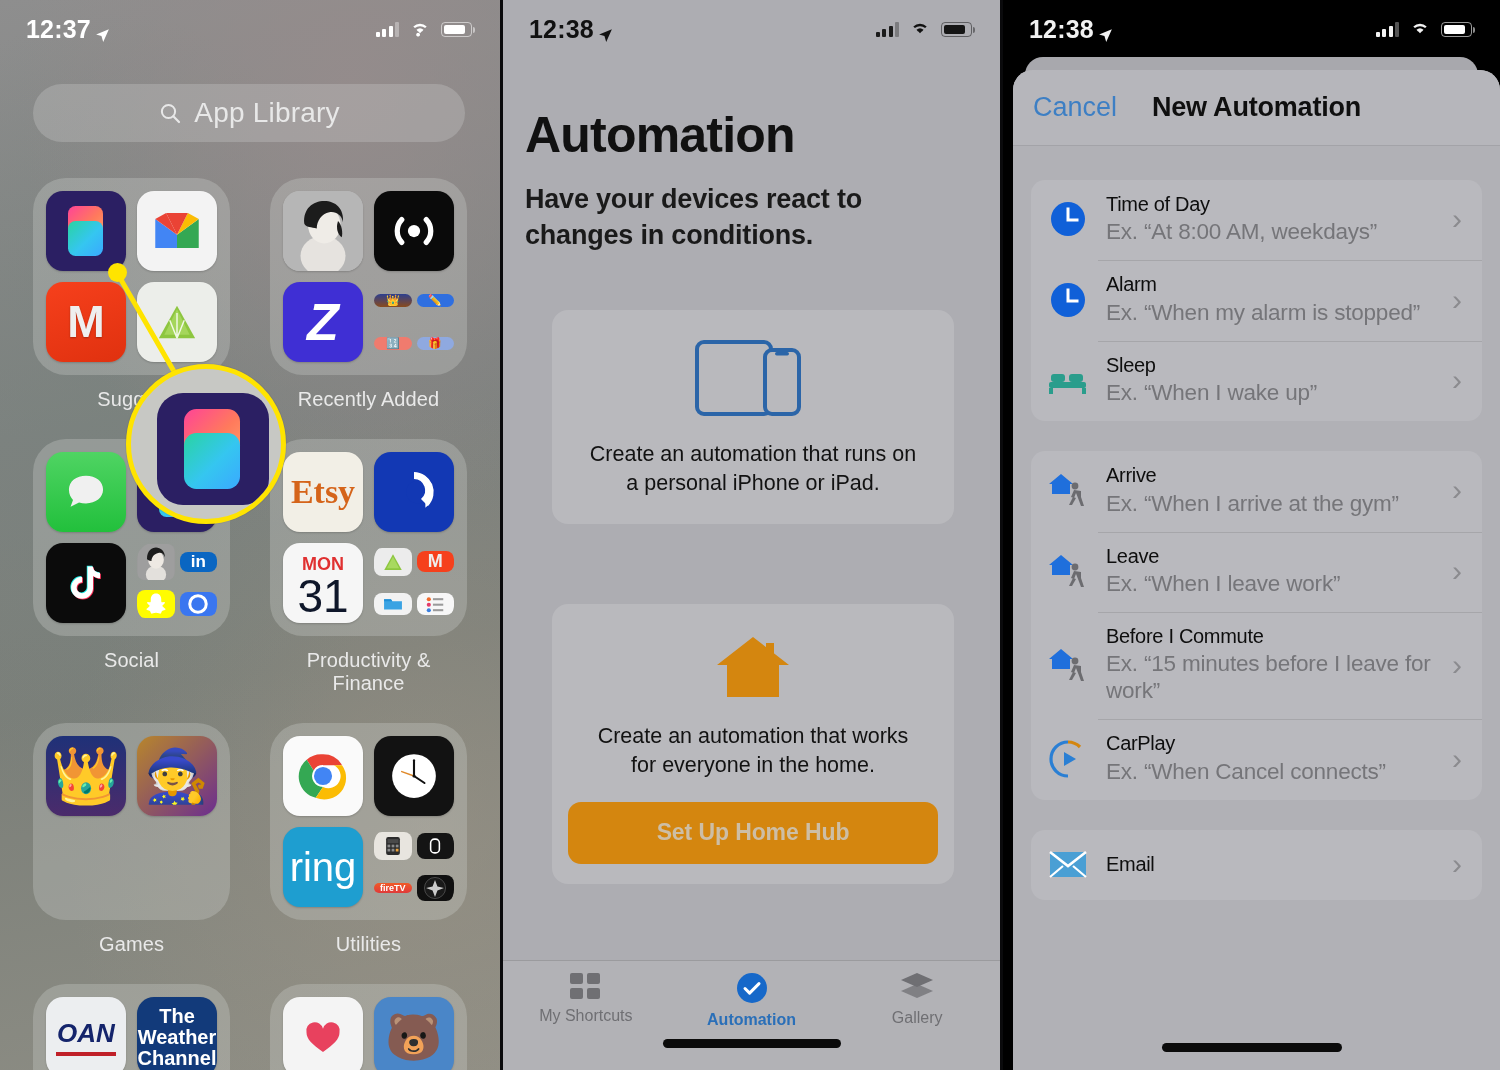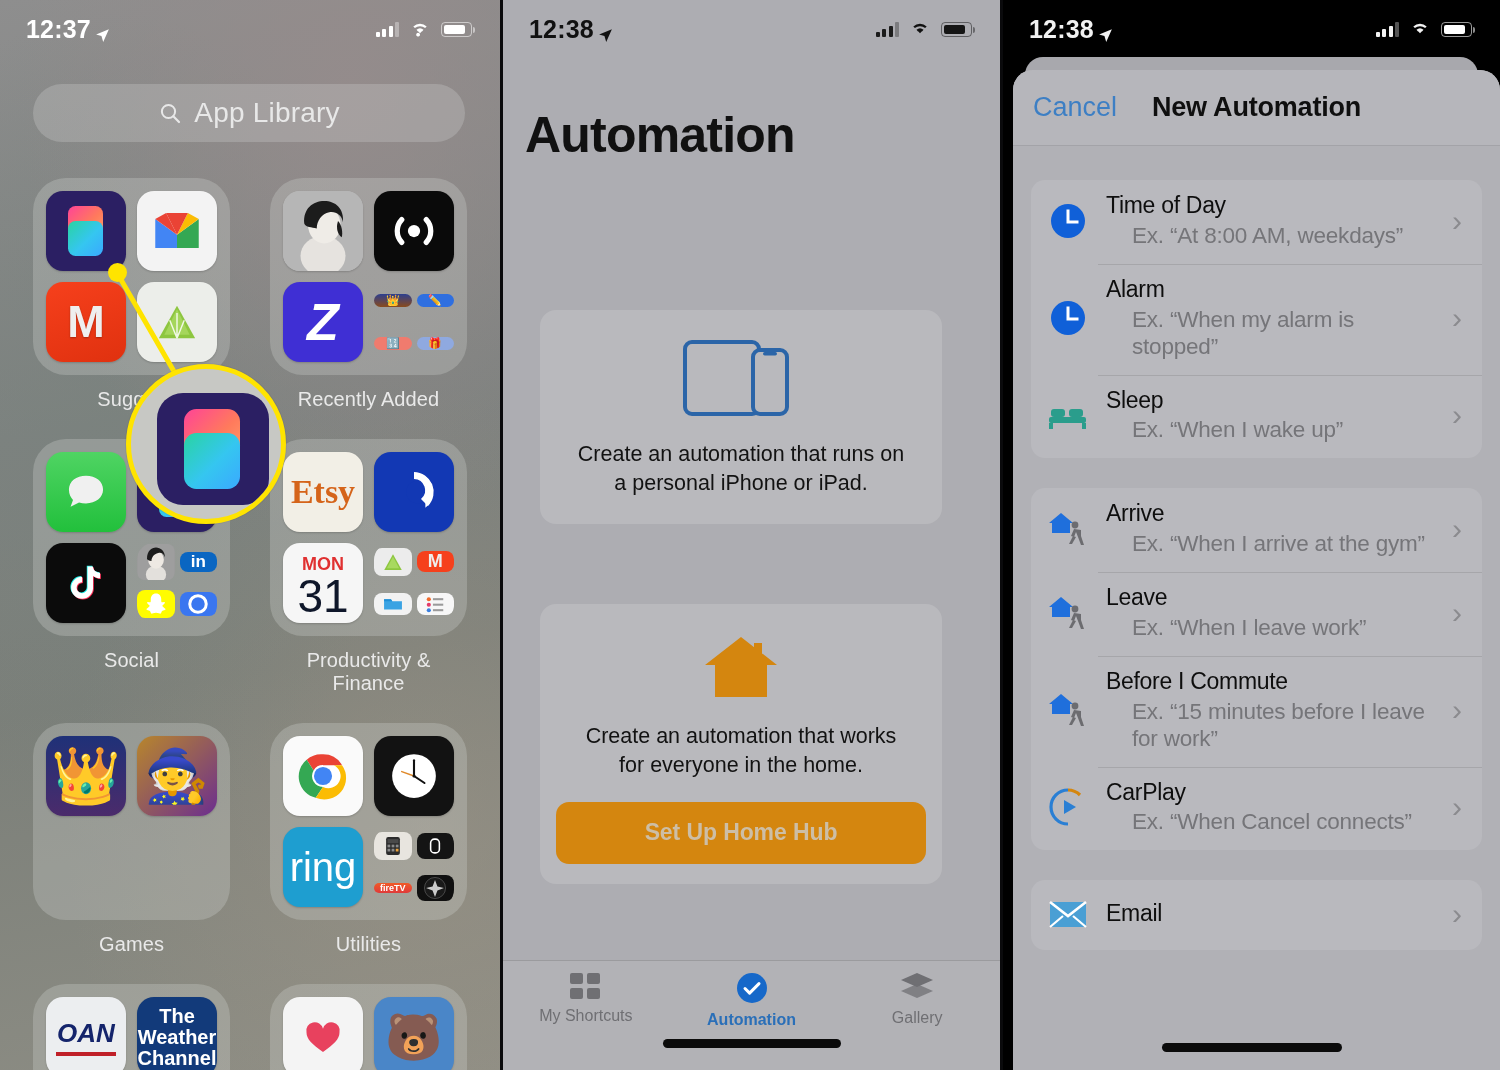--- a/index.html
+++ b/index.html
@@ -65,21 +65,21 @@
         display:flex; align-items:center; justify-content:center;
         font-weight:700; color:#fff; box-shadow:0 1px 2px rgba(0,0,0,.18); }
   .mini { display:grid; grid-template-columns:1fr 1fr; grid-template-rows:1fr 1fr; gap:5px; background:none; box-shadow:none;}
   .mini > div { border-radius:8px; overflow:hidden; display:flex; align-items:center; justify-content:center; font-size:11px; position:relative;}
 
   
   #p2 { background:#adadb2; }
   .p2-h1 { position:absolute; top:106px; left:22px; font-size:50px; font-weight:700; color:#111; letter-spacing:-.8px;}
   .p2-sub { position:absolute; top:182px; left:22px; width:390px; font-size:27px; font-weight:700;
       color:#1a1a1a; line-height:1.32; letter-spacing:-.2px;}
-  .card { position:absolute; left:37px; width:402px; background:#b9b9bd; border-radius:16px; }
+  .card { position:absolute; left:49px; width:402px; background:#b9b9bd; border-radius:16px; }
   .card-txt { text-align:center; font-size:21.5px; color:#121212; line-height:1.34; padding:0 18px; }
   .cta { display:block; width:calc(100% - 0px); height:62px; border:0; border-radius:13px;
       font-size:23px; font-weight:700; letter-spacing:-.1px; cursor:pointer; }
 
   .tabbar { position:absolute; left:0; right:0; bottom:0; height:110px; background:#b2b2b6;
       border-top:1px solid rgba(0,0,0,.13); }
   .tabs { display:flex; height:72px; }
   .tab { flex:1; display:flex; flex-direction:column; align-items:center; justify-content:flex-start;
       padding-top:10px; gap:6px; cursor:pointer; }
   .tab-lbl { font-size:16px; color:#6f6f73; }
@@ -96,22 +96,22 @@
   .navbar { height:76px; background:#b6b6bb; position:relative;
       display:flex; align-items:center; border-bottom:1px solid rgba(0,0,0,.10);}
   .nav-cancel { position:absolute; left:20px; font-size:27px; color:#3d7fc4; cursor:pointer;}
   .nav-title { width:100%; text-align:center; font-size:27px; font-weight:700; color:#0f0f0f;
       letter-spacing:-.2px; }
   .group { margin:34px 18px 0 18px; background:#b9b9be; border-radius:14px; overflow:hidden; }
   .row { position:relative; display:flex; align-items:center; gap:17px; padding:13px 18px 15px 16px; cursor:pointer; }
   .row + .row::before { content:''; position:absolute; top:0; left:67px; right:0; height:1px; background:rgba(0,0,0,.10); }
   .row-ic { width:42px; min-width:42px; height:42px; display:flex; align-items:center; justify-content:center; }
   .row-body { flex:1; }
-  .row-title { font-size:23px; color:#0e0e0e; letter-spacing:-.3px; line-height:1.12; }
-  .row-sub { font-size:22.5px; color:#757579; letter-spacing:-.2px; line-height:1.2; margin-top:3px;margin-left:26px; }
+  .row-title { font-size:20px; color:#0e0e0e; letter-spacing:-.3px; line-height:1.12; }
+  .row-sub { font-size:22.5px; color:#757579; letter-spacing:-.2px; line-height:1.2; margin-top:3px; }
   .chev { font-size:30px; color:#8b8b8f; font-weight:300; line-height:1; padding-right:2px;}
   .p3-home-ind { position:absolute; bottom:18px; left:50%; transform:translateX(-50%);
       width:180px; height:9px; border-radius:5px; background:#0b0b0b; z-index:30;}
 
   
   .callout-line { position:absolute; background:#ffe400; transform-origin:0 50%; z-index:60; border-radius:2px;}
   .callout-dot { position:absolute; width:19px; height:19px; border-radius:50%; background:#ffe400; z-index:61;}
   .mag { position:absolute; border-radius:50%; border:5px solid #ffe400; overflow:hidden; z-index:62;
       box-shadow:0 0 0 1px rgba(0,0,0,.05); }
 
@@ -456,20 +456,21 @@
           <path d="M6.9 8.1a7.6 7.6 0 0110.2 0l1.6-1.7a10 10 0 00-13.4 0z" fill="#111"></path>
           <path d="M8.5 9.8a5.2 5.2 0 017 0l-1.5 1.6a3.3 3.3 0 00-4 0z" fill="#111"></path>
         </svg>
         <span class="batt">
             <span></span>
           </span>
       </div>
     </div>
 
     <div class="p2-h1">Automation</div>
+    <div class="p2-sub">Have your devices react to changes in conditions.</div>
 
     <div class="card" style="top:310px; padding:26px 16px 0;">
       <div style="display:flex;justify-content:center;margin-bottom:18px">
         <svg width="116" height="86" viewBox="0 0 116 86">
           <rect x="2" y="6" width="74" height="72" rx="7" fill="none" stroke="#2b65a8" stroke-width="4"></rect>
           <rect x="70" y="14" width="34" height="64" rx="7" fill="#b9b9bd" stroke="#2b65a8" stroke-width="4"></rect>
           <rect x="80" y="16" width="14" height="3.5" rx="1.7" fill="#2b65a8"></rect>
         </svg>
       </div>
       <div class="card-txt">Create an automation that runs on a personal iPhone or iPad.</div>

